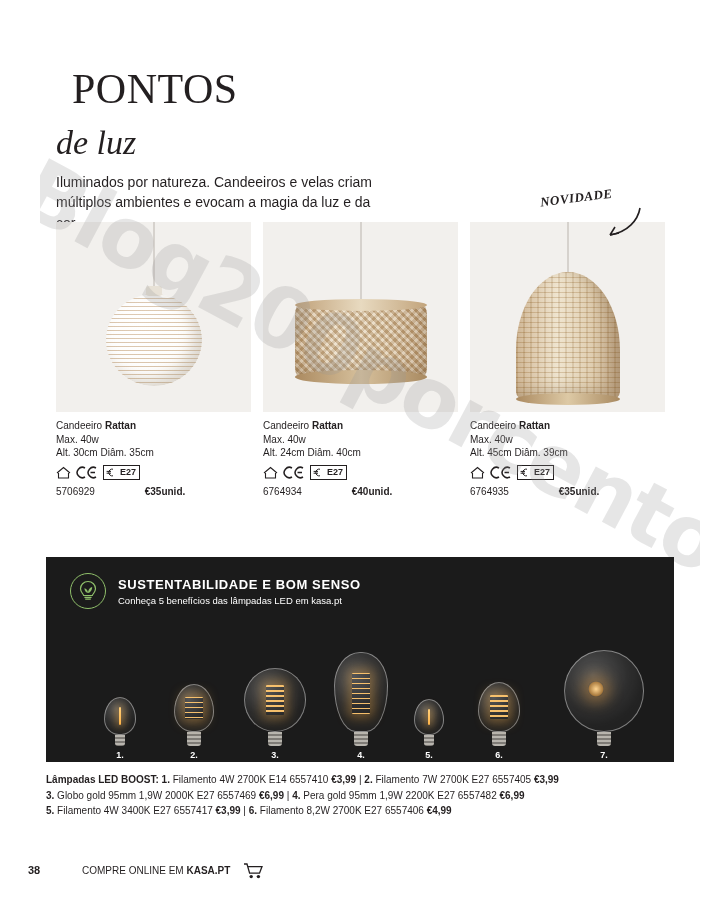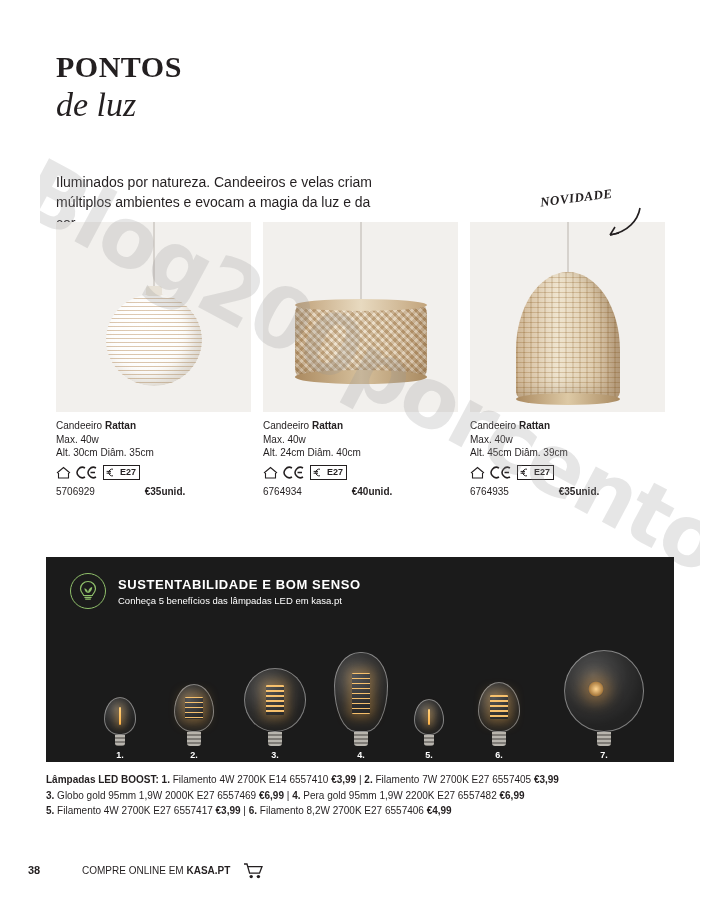--- a/index.html
+++ b/index.html
@@ -48,25 +48,25 @@
   }
 
   
   .title-block {
     position: absolute;
     left: 56px;
     top: 52px;
   }
   .title-main {
     font-family: "Liberation Serif", serif;
-    font-weight: bold;
-    font-size: 30px;
+    font-weight: normal;
+    font-size: 42px;
     letter-spacing: 0.5px;
     line-height: 1;
-    margin: 0;
+    margin: 16px;
   }
   .title-sub {
     font-family: "Liberation Serif", serif;
     font-style: italic;
     font-size: 34px;
     line-height: 1;
     margin: 6px 0 0 0;
   }
   .intro {
     position: absolute;
@@ -605,21 +605,21 @@
 
   <div class="bulb-list">
     <div>
       <b>Lâmpadas LED BOOST:</b>
       <b>1.</b><span> Filamento 4W 2700K E14 6557410 </span><b>€3,99</b><span> | </span><b>2.</b><span> Filamento 7W 2700K E27 6557405 </span><b>€3,99</b>
     </div>
     <div>
       <b>3.</b><span> Globo gold 95mm 1,9W 2000K E27 6557469 </span><b>€6,99</b><span> | </span><b>4.</b><span> Pera gold 95mm 1,9W 2200K E27 6557482 </span><b>€6,99</b>
     </div>
     <div>
-      <b>5.</b><span> Filamento 4W 2700K E27 6557417 </span><b>€3,99</b><span> | </span><b>6.</b><span> Filamento 8,2W 2700K E27 6557406 </span><b>€4,99</b>
+      <b>5.</b><span> Filamento 4W 3400K E27 6557417 </span><b>€3,99</b><span> | </span><b>6.</b><span> Filamento 8,2W 2700K E27 6557406 </span><b>€4,99</b>
     </div>
   </div>
 
   <div class="footer">
     <span class="page-num">38</span>
     <span class="footer-text"><span>COMPRE ONLINE EM </span><b>KASA.PT</b></span>
     <span class="cart-icon">
       <svg width="22" height="18" viewBox="0 0 22 18">
         <path d="M1 2 H4 L6.6 11.2 H16.5 L19 4.6 H5.4" stroke="#231f20" stroke-width="1.3" fill="none"></path>
         <circle cx="8.2" cy="14.6" r="1.7" fill="#231f20"></circle>

